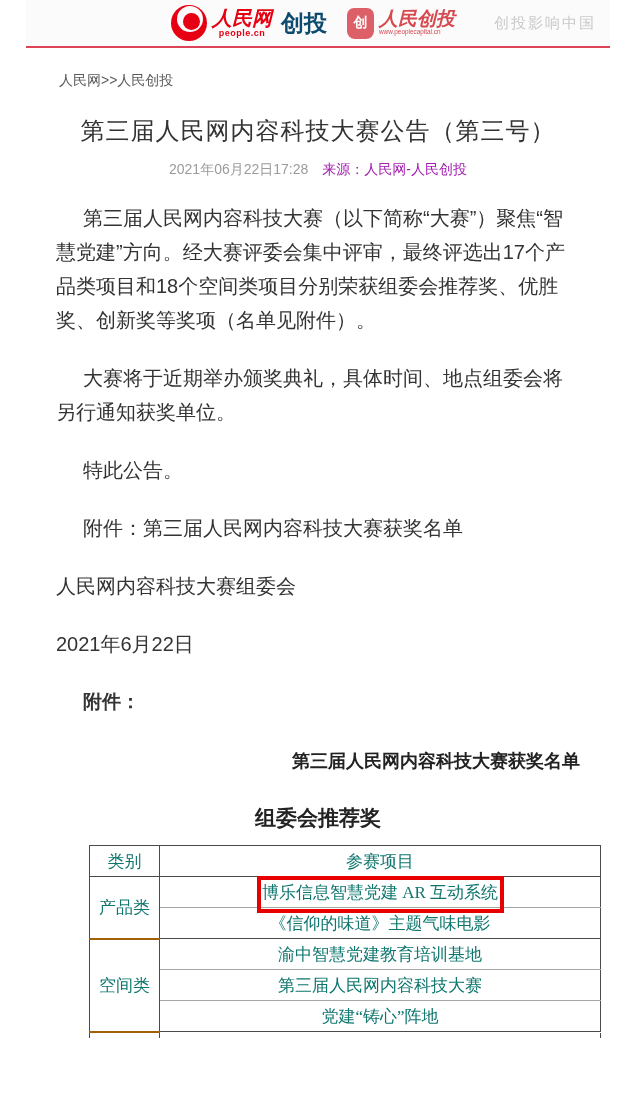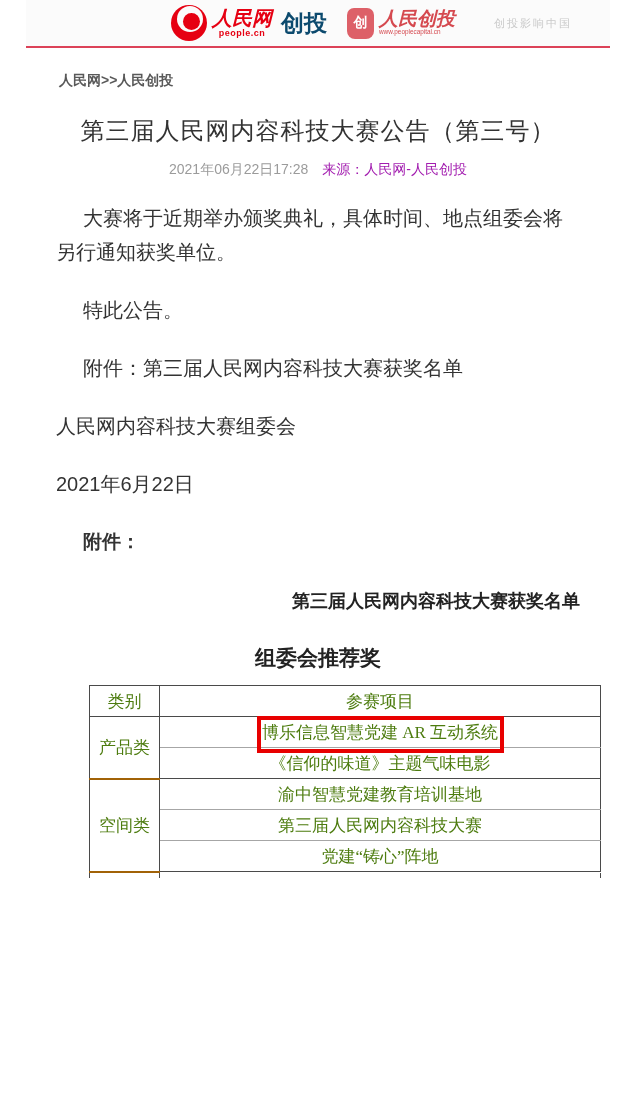--- a/index.html
+++ b/index.html
@@ -30,24 +30,24 @@
   .pn-ct { margin-left:9px; color:#0c4a6e; font-size:23px; font-weight:bold; cursor:pointer; }
   .seal { margin-left:20px; width:27px; height:31px; background:#dd6068;
     border-radius:7px 7px 8px 8px; color:#fff; display:flex; align-items:center;
     justify-content:center; font-size:14px; font-weight:bold;
     font-family:"Liberation Serif","DejaVu Serif",serif; flex:none; cursor:pointer; }
   .pc-script { margin-left:5px; display:flex; flex-direction:column; color:#d5494f; cursor:pointer; }
   .pc-script .cn { font-family:"Liberation Serif","DejaVu Serif",serif; font-style:italic;
     font-weight:bold; font-size:19px; line-height:20px; white-space:nowrap; }
   .pc-script .url { font-size:8px; line-height:8px; transform:scale(.8);
     transform-origin:left top; white-space:nowrap; }
-  .slogan { margin-left:38px; color:#c9c9c9; font-size:11px; letter-spacing:2px; white-space:nowrap; }
+  .slogan { margin-left:38px; color:#c9c9c9; font-size:15px; letter-spacing:2px; white-space:nowrap; }
 
   
-  .breadcrumb { margin:24px 0 0 33px; font-size:14px; color:#595959;font-weight:bold; }
+  .breadcrumb { margin:24px 0 0 33px; font-size:14px; color:#595959; }
   .breadcrumb a { color:#595959; text-decoration:none; cursor:pointer; }
 
   
   .article { padding:0 30px; }
   h1.title { margin-top:25px; text-align:center; font-size:24px; font-weight:400;
     color:#333; letter-spacing:1px; }
   .meta { margin-top:14px; text-align:center; font-size:14px; color:#9b9b9b; }
   .meta .src { margin-left:14px; }
   .meta a { color:#a21caf; text-decoration:none; cursor:pointer; }
 
@@ -60,21 +60,21 @@
     margin:30px 0 0; }
   h3.award-title { text-align:center; font-size:21px; font-weight:bold; color:#222;
     margin:31px 0 0; }
 
   
   .table-wrap { position:relative; margin:13px 0 0 33px; width:512px;
     font-family:"Liberation Serif","DejaVu Serif",serif; }
   table.awards { border-collapse:collapse; width:512px; table-layout:fixed;
     border:1px solid #4a4a4a; }
   table.awards td { height:31px; text-align:center; vertical-align:middle;
-    font-size:17px; color:#4d7c0f; padding:0 4px; }
+    font-size:17px; color:#0f766e; padding:0 4px; }
   td.cat { border-right:1px solid #4a4a4a; border-bottom:2px solid #a16207; }
   tr.hdr td { border-bottom:1px solid #4a4a4a; }
   td.p-light { border-bottom:1px solid #a6a6a6; }
   td.p-dark  { border-bottom:1px solid #4a4a4a; }
   .highlight-box { position:absolute; left:168px; top:31px; width:247px; height:37px;
     border:4px solid #e80000; pointer-events:none; }
   .table-cut { position:relative; width:512px; margin-left:33px; height:5px;
     border-left:1px solid #4a4a4a; border-right:1px solid #4a4a4a; }
   .table-cut .mid { position:absolute; left:69px; top:0; height:100%; width:0;
     border-left:1px solid #4a4a4a; }
@@ -106,20 +106,21 @@
   </div>
 
   <div class="article">
     <h1 class="title">第三届人民网内容科技大赛公告（第三号）</h1>
 
     <div class="meta">
       <span>2021年06月22日17:28</span><a class="src">来源：人民网-人民创投</a>
     </div>
 
     <div class="body-text">
+      <p>第三届人民网内容科技大赛（以下简称“大赛”）聚焦“智慧党建”方向。经大赛评委会集中评审，最终评选出17个产品类项目和18个空间类项目分别荣获组委会推荐奖、优胜奖、创新奖等奖项（名单见附件）。</p>
       <p>大赛将于近期举办颁奖典礼，具体时间、地点组委会将另行通知获奖单位。</p>
       <p>特此公告。</p>
       <p>附件：第三届人民网内容科技大赛获奖名单</p>
       <p class="align-right">人民网内容科技大赛组委会</p>
       <p class="align-right date-line">2021年6月22日</p>
       <p class="att-label">附件：</p>
     </div>
 
     <h2 class="att-title">第三届人民网内容科技大赛获奖名单</h2>
     <h3 class="award-title">组委会推荐奖</h3>

